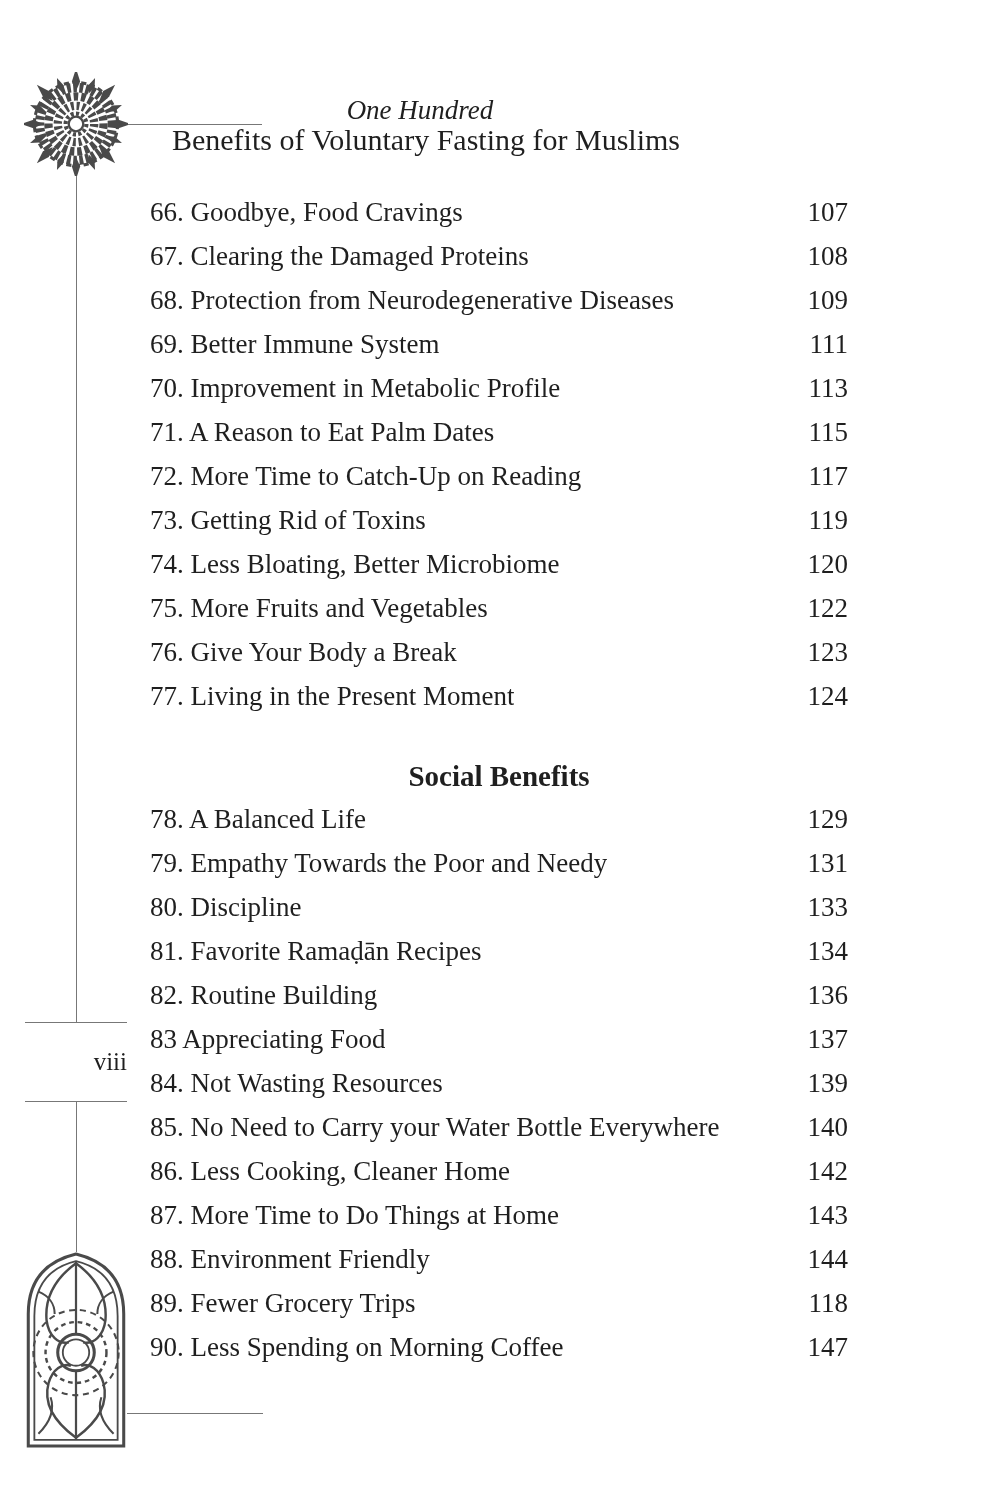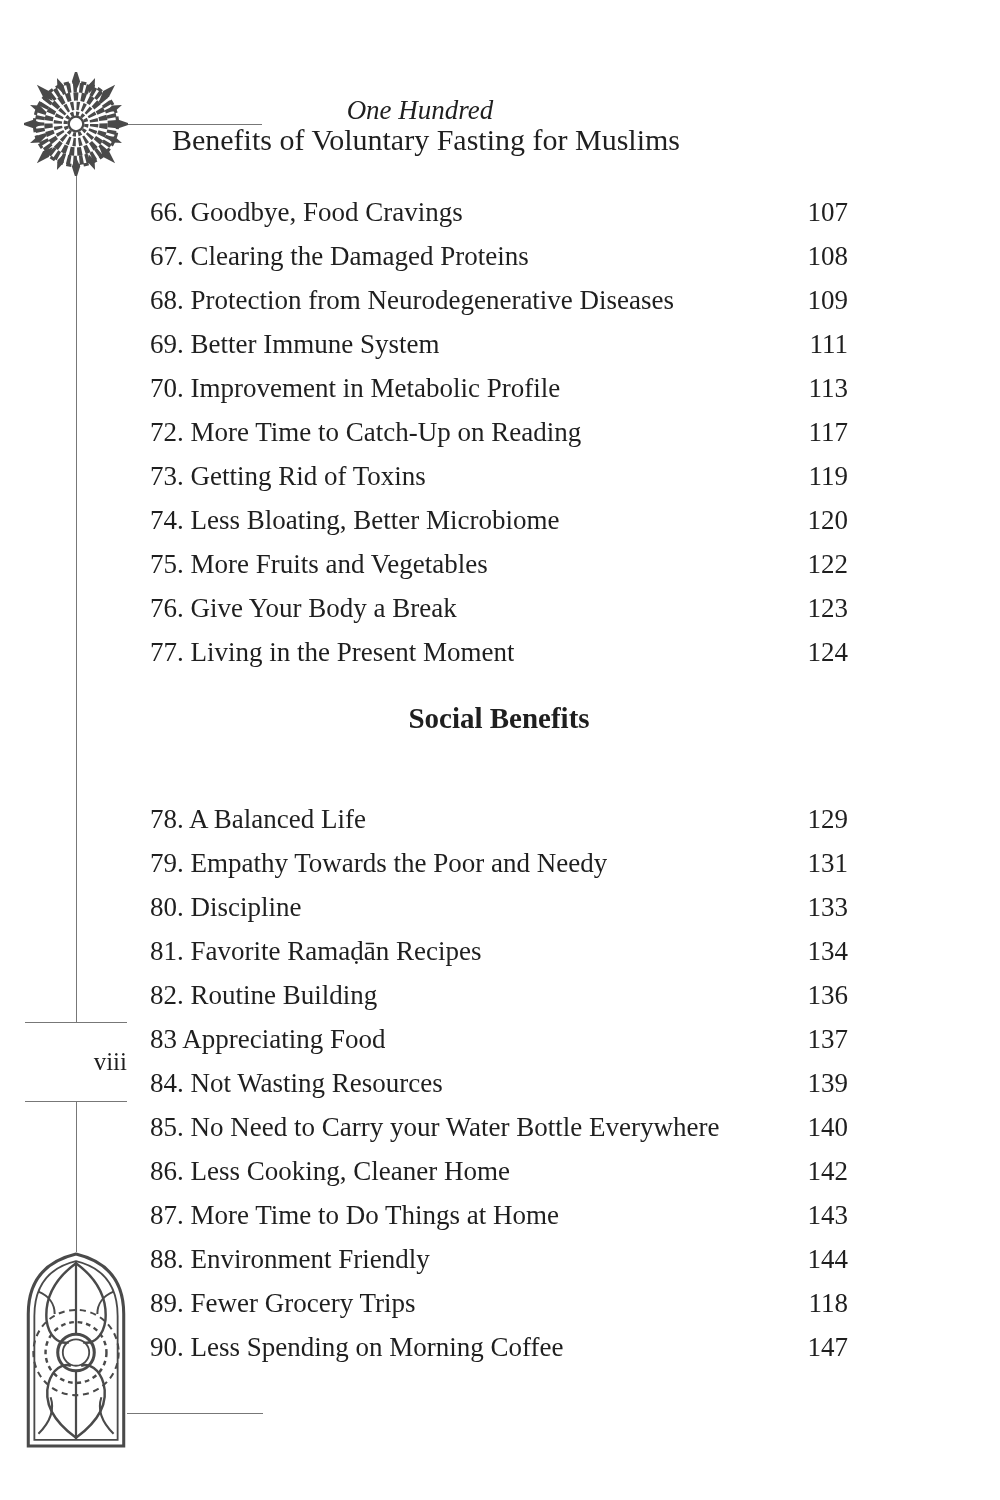--- a/index.html
+++ b/index.html
@@ -35,21 +35,21 @@
 
   
   .toc { left: 150px; width: 698px; }
   #toc-part1 { top: 190px; }
   #toc-part2 { top: 797px; }
   .toc-row { display: flex; justify-content: space-between; align-items: baseline;
              height: 44px; line-height: 44px; font-size: 27px; }
   .toc-row .label { white-space: nowrap; overflow: hidden; }
   .toc-row .pagenum { margin-left: 12px; }
 
-  .section-heading { top: 696px; left: 150px; width: 698px; text-align: center;
+  .section-heading { top: 754px; left: 150px; width: 698px; text-align: center;
                      font-weight: bold; font-size: 29px; line-height: 44px; }
 
   
   #rosette { top: 72px;  left: 24px; }
   #arch    { top: 1251px; left: 24px; }
   svg .ink { stroke: #4a4a4a; fill: none; }
 </style>
 </head>
 <body>
 
@@ -111,20 +111,24 @@
   <div class="toc-row">
     <span class="label">69. Better Immune System</span>
     <span class="pagenum">111</span>
   </div>
 
   <div class="toc-row">
     <span class="label">70. Improvement in Metabolic Profile</span>
     <span class="pagenum">113</span>
   </div>
 
+  <div class="toc-row">
+    <span class="label">71. A Reason to Eat Palm Dates</span>
+    <span class="pagenum">115</span>
+  </div>
 
   <div class="toc-row">
     <span class="label">72. More Time to Catch-Up on Reading</span>
     <span class="pagenum">117</span>
   </div>
 
   <div class="toc-row">
     <span class="label">73. Getting Rid of Toxins</span>
     <span class="pagenum">119</span>
   </div>

